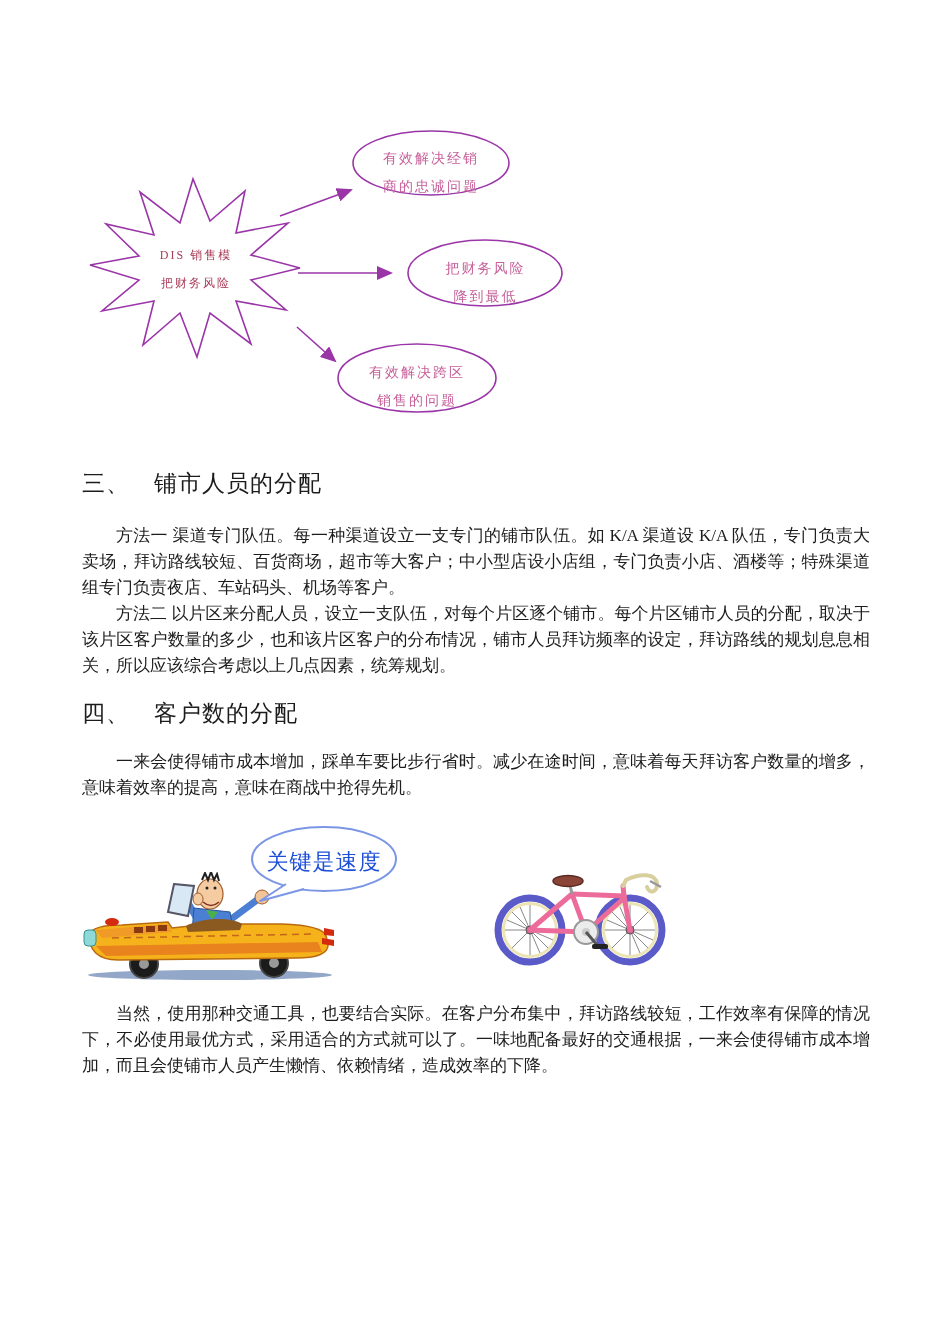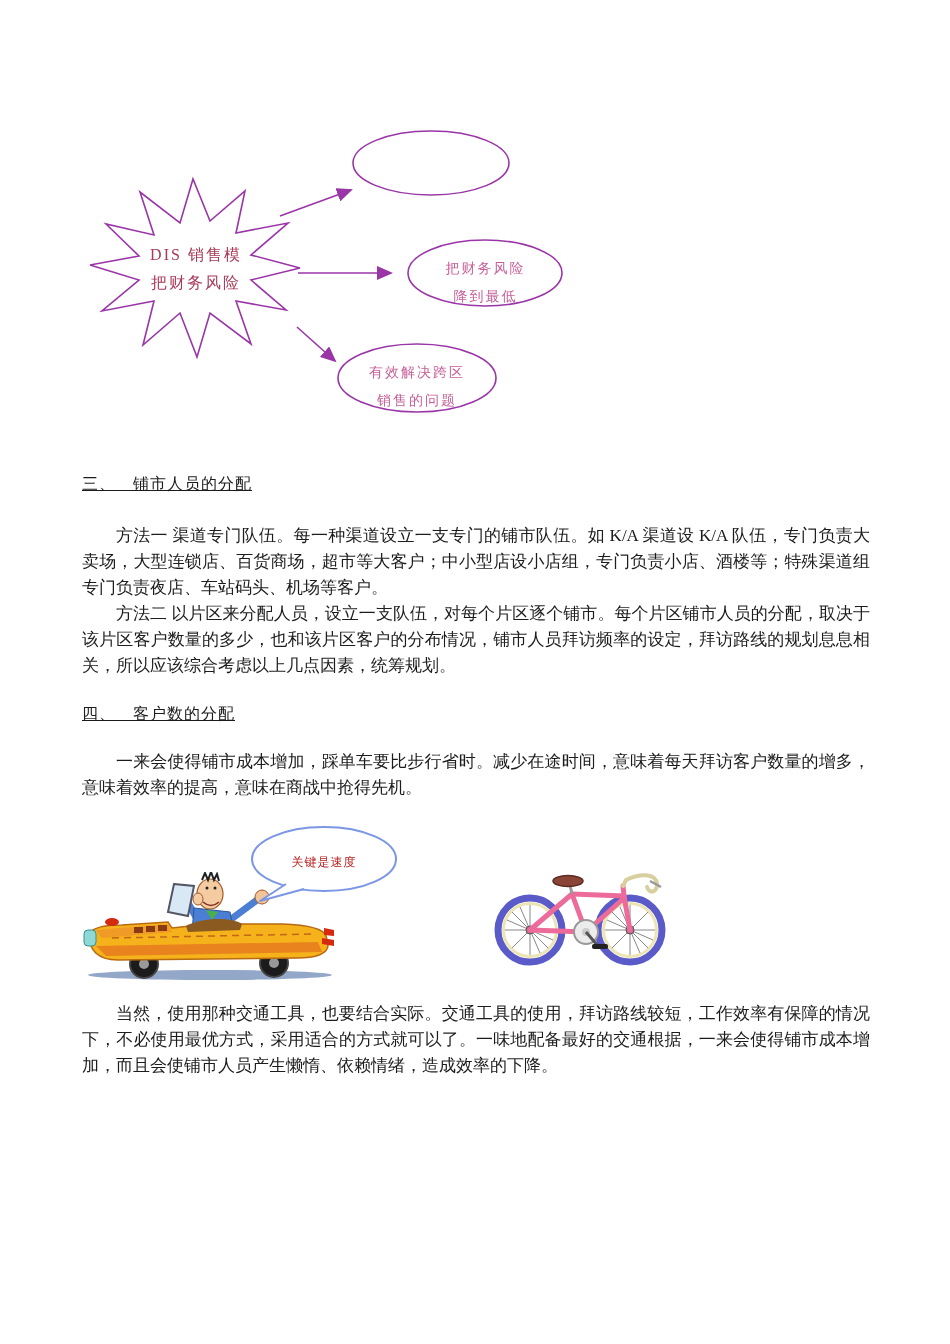--- a/index.html
+++ b/index.html
@@ -5,46 +5,46 @@
   html,body { margin:0; padding:0; background:#ffffff; }
   .page {
     position:relative; width:950px; height:1344px; background:#ffffff;
     font-family:"Liberation Serif", serif; color:#1c1c1c; overflow:hidden;
   }
 
   
   .diagram { position:absolute; left:85px; top:115px; width:480px; height:315px; }
   .diagram svg { position:absolute; left:0; top:0; }
   .dg-label { position:absolute; text-align:center; letter-spacing:2px; }
-  .burst-label { left:36px; top:126px; width:150px; font-size:16px; line-height:28px; color:#a83b58; }
+  .burst-label { left:36px; top:126px; width:150px; font-size:12px; line-height:28px; color:#a83b58; }
   .el-label   { font-size:14px; line-height:28px; color:#c7609a; }
   .el1 { left:266px; top:30px;  width:160px; }
   .el2 { left:323px; top:140px; width:155px; }
   .el3 { left:252px; top:244px; width:160px; }
 
   
   .content { position:absolute; left:82px; top:471px; width:788px;
              font-size:17px; line-height:26px; text-align:justify; }
-  .content h3 { margin:0; font-size:16px; font-weight:normal; letter-spacing:1px;text-decoration:underline; }
+  .content h3 { margin:0; font-size:23px; font-weight:normal; letter-spacing:1px; }
   .content p  { margin:0; text-indent:2em; }
   .p-m1 { margin-top:26px !important; }
   .h-m1 { margin-top:22px !important; }
   .p-m2 { margin-top:24px !important; }
   .h-m2 { margin-top:24px !important; }
   .p-m3 { margin-top:22px !important; }
   .closing { margin-top:14px !important; }
 
   
   .illustration { position:relative; height:164px; margin-top:22px; }
   .car-wrap  { position:absolute; left:0;   top:49px; }
   .bike-wrap { position:absolute; left:408px; top:45px; }
   .bubble-wrap { position:absolute; left:160px; top:0; }
   .bubble-text { position:absolute; left:172px; top:26px; width:140px;
-                 text-align:center; font-size:12px; letter-spacing:1px;
-                 color:#b91c1c; text-indent:0; }
+                 text-align:center; font-size:22px; letter-spacing:1px;
+                 color:#1d4ed8; text-indent:0; }
 </style>
 </head>
 <body>
 
 <div class="page">
 
   <div class="diagram">
     <svg width="480" height="315" viewBox="0 0 480 315">
       <defs>
         <marker id="arw" markerUnits="userSpaceOnUse" markerWidth="18" markerHeight="14" refX="14" refY="7" orient="auto">
@@ -60,34 +60,38 @@
 
       <line x1="195" y1="101" x2="266" y2="75" stroke="#9a35a8" stroke-width="1.6" marker-end="url(#arw)"></line>
       <line x1="213" y1="158" x2="306" y2="158" stroke="#9a35a8" stroke-width="1.6" marker-end="url(#arw)"></line>
       <line x1="212" y1="212" x2="250" y2="246" stroke="#9a35a8" stroke-width="1.6" marker-end="url(#arw)"></line>
     </svg>
 
     <div class="dg-label burst-label">
       <div>DIS 销售模</div>
       <div>把财务风险</div>
     </div>
+    <div class="dg-label el-label el1">
+      <div>有效解决经销</div>
+      <div>商的忠诚问题</div>
+    </div>
     <div class="dg-label el-label el3">
       <div>有效解决跨区</div>
       <div>销售的问题</div>
     </div>
     <div class="dg-label el-label el2">
       <div>把财务风险</div>
       <div>降到最低</div>
     </div>
   </div>
 
   <div class="content">
 
     <h3>三、　铺市人员的分配</h3>
-    <p class="p-m1">方法一 渠道专门队伍。每一种渠道设立一支专门的铺市队伍。如 K/A 渠道设 K/A 队伍，专门负责大卖场，大型连锁店、百货商场，超市等大客户；中小型店设小店组，专门负责小店、酒楼等；特殊渠道组专门负责夜店、车站码头、机场等客户。</p>
+    <p class="p-m1">方法一 渠道专门队伍。每一种渠道设立一支专门的铺市队伍。如 K/A 渠道设 K/A 队伍，专门负责大卖场，拜访路线较短、百货商场，超市等大客户；中小型店设小店组，专门负责小店、酒楼等；特殊渠道组专门负责夜店、车站码头、机场等客户。</p>
     <p>方法二 以片区来分配人员，设立一支队伍，对每个片区逐个铺市。每个片区铺市人员的分配，取决于该片区客户数量的多少，也和该片区客户的分布情况，铺市人员拜访频率的设定，拜访路线的规划息息相关，所以应该综合考虑以上几点因素，统筹规划。</p>
 
     <h3 class="h-m1">四、　客户数的分配</h3>
 
     <p class="p-m3">一来会使得铺市成本增加，踩单车要比步行省时。减少在途时间，意味着每天拜访客户数量的增多，意味着效率的提高，意味在商战中抢得先机。</p>
 
     <div class="illustration">
 
       <div class="car-wrap">
         <svg width="252" height="112" viewBox="0 0 252 112">
@@ -201,16 +205,16 @@
           <g>
             <circle cx="96" cy="64" r="12" fill="#ececec" stroke="#999" stroke-width="2"></circle>
             <circle cx="96" cy="64" r="4" fill="#ccc"></circle>
             <line x1="96" y1="64" x2="108" y2="78" stroke="#555" stroke-width="3"></line>
             <rect x="102" y="76" width="16" height="5" rx="2" fill="#222"></rect>
           </g>
         </svg>
       </div>
     </div>
 
-    <p class="closing">当然，使用那种交通工具，也要结合实际。交通工具的使用，拜访路线较短，工作效率有保障的情况下，不必使用最优方式，采用适合的方式就可以了。一味地配备最好的交通根据，一来会使得铺市成本增加，而且会使铺市人员产生懒惰、依赖情绪，造成效率的下降。</p>
+    <p class="closing">当然，使用那种交通工具，也要结合实际。在客户分布集中，拜访路线较短，工作效率有保障的情况下，不必使用最优方式，采用适合的方式就可以了。一味地配备最好的交通根据，一来会使得铺市成本增加，而且会使铺市人员产生懒惰、依赖情绪，造成效率的下降。</p>
   </div>
 
 </div>
 
 </body></html>

